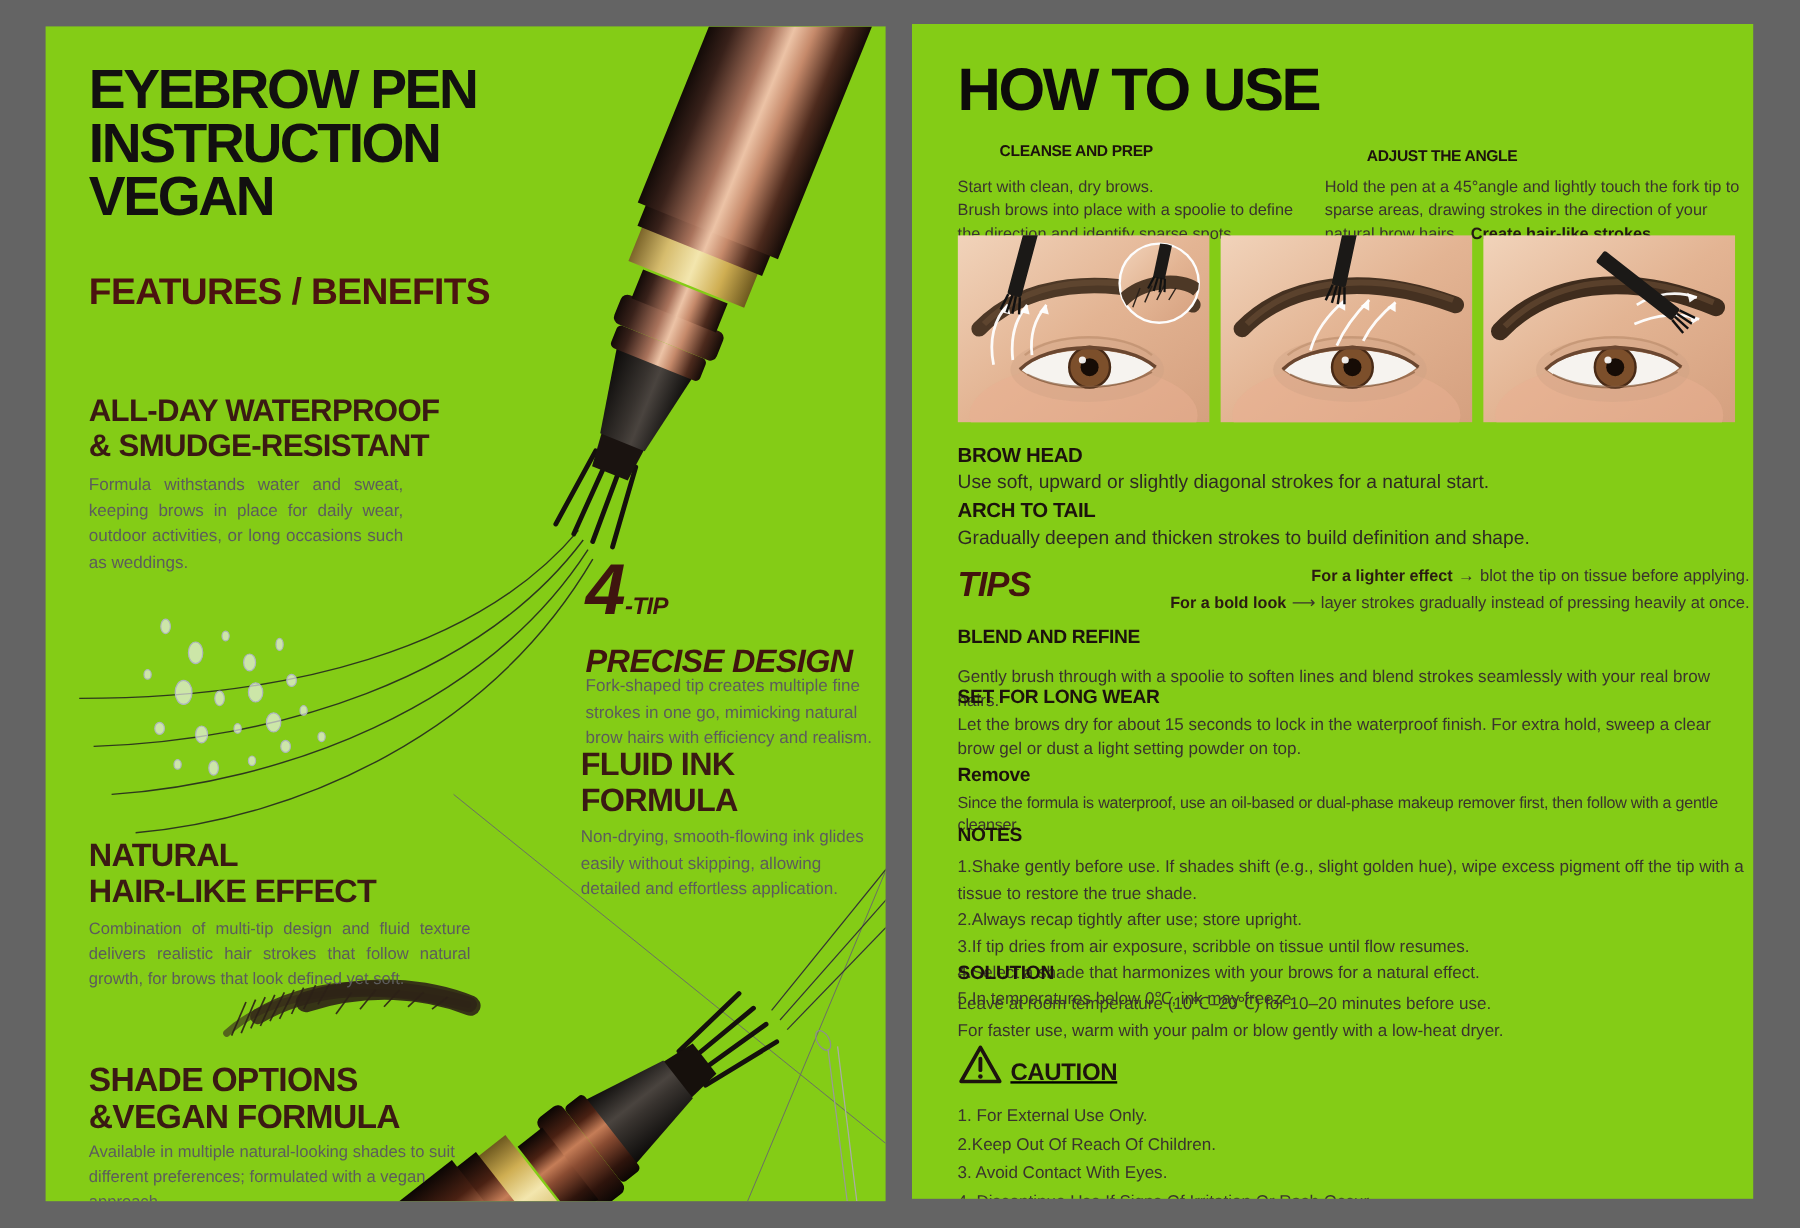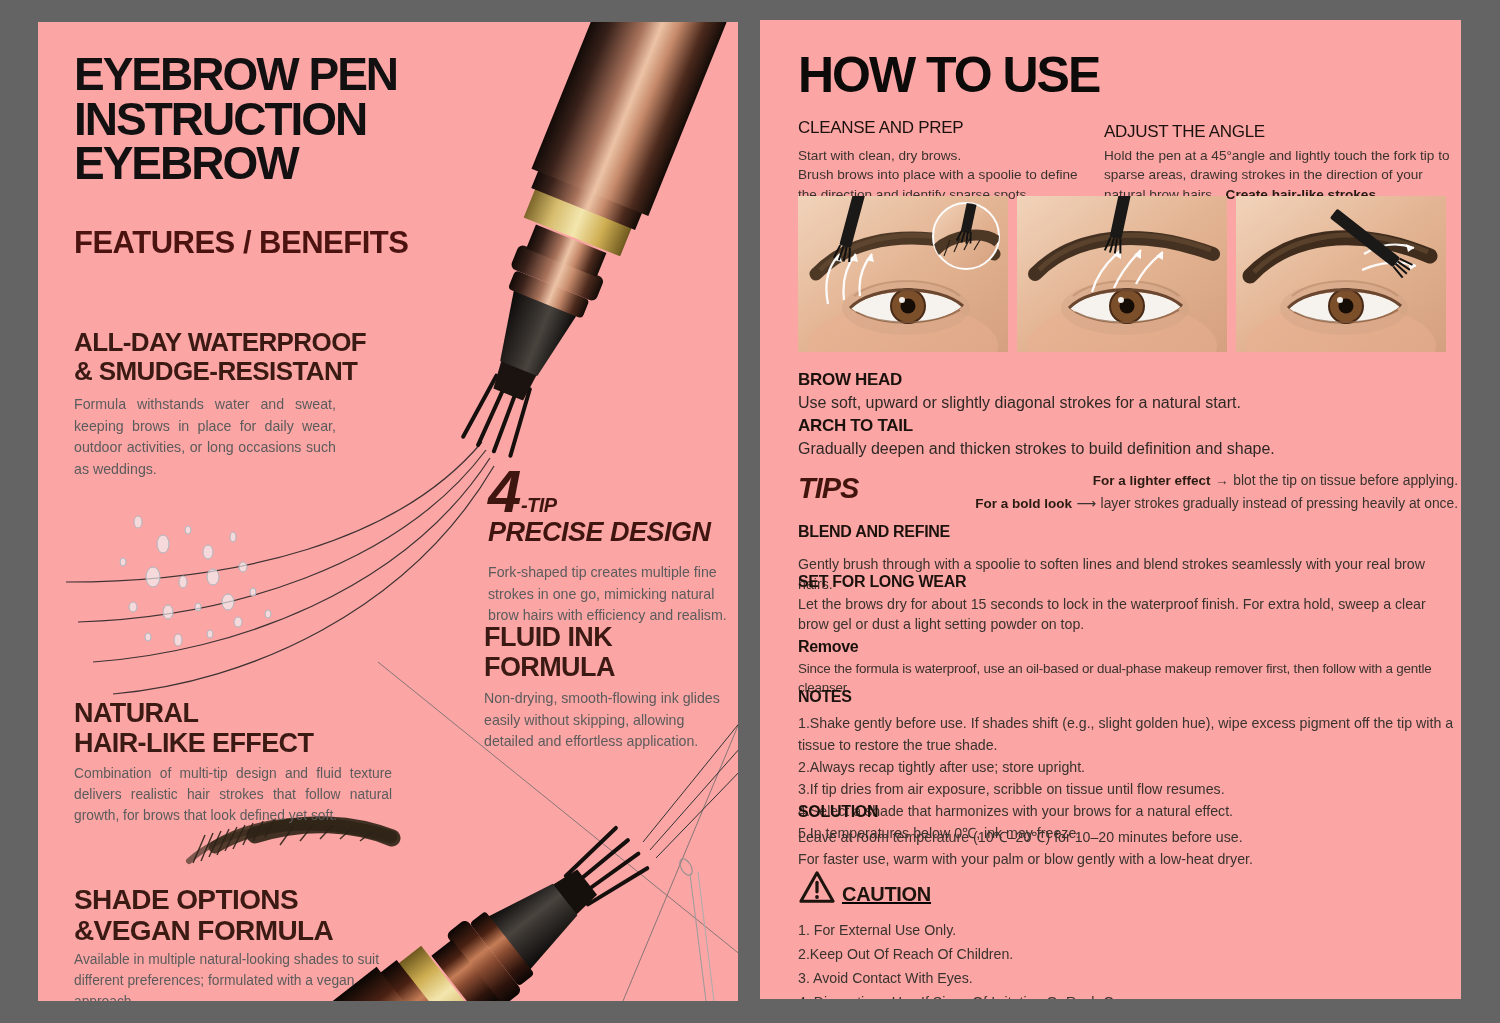--- a/index.html
+++ b/index.html
@@ -2,40 +2,40 @@
 <html><head>
 <meta charset="utf-8">
 <style>
   html,body{margin:0;padding:0;}
   body{
     width:1500px;height:1023px;position:relative;overflow:hidden;
     background:#646464;
     font-family:"Liberation Sans", sans-serif;
     -webkit-font-smoothing:antialiased;
   }
-  .page{position:absolute;background:#fca5a5;overflow:hidden;}
+  .page{position:absolute;background:#84cc16;overflow:hidden;}
   #left-page{left:38px;top:22px;width:700px;height:979px;}
   #right-page{left:760px;top:20px;width:701px;height:979px;}
   .abs{position:absolute;}
   .decor-svg{position:absolute;left:0;top:0;z-index:0;}
   .txt{position:absolute;z-index:2;}
 
   
   .main-title{font-size:46px;font-weight:900;color:#121010;line-height:0.97;letter-spacing:-2px;}
   .features-sub{font-size:31px;font-weight:900;color:#4b1310;letter-spacing:-0.5px;}
   .l-head{font-size:26px;font-weight:900;color:#3a1a13;line-height:1.12;letter-spacing:-0.6px;}
   .l-body{font-size:14.2px;color:#5c5c5c;line-height:1.52;text-align:justify;}
   .italic-head{font-style:italic;font-weight:900;color:#3f150f;letter-spacing:-0.5px;}
   .fourtip-big{font-size:60px;line-height:0.8;}
   .fourtip-small{font-size:20px;}
   .precise{font-size:27px;letter-spacing:-0.5px;}
 
   
   .howto-title{font-size:50px;font-weight:900;color:#0d0b0a;letter-spacing:-2px;}
-  .r-head{font-size:17px;font-weight:400;color:#1c120d;letter-spacing:-0.3px;}
+  .r-head{font-size:13px;font-weight:700;color:#1c120d;letter-spacing:-0.3px;margin-left:35px;}
   .r-head-sm{font-size:17px;font-weight:900;color:#1c120d;letter-spacing:-0.3px;}
   .r-body{font-size:13.6px;color:#3a332e;line-height:1.42;}
   .r-body-lg{font-size:16px;color:#2f2925;line-height:1.35;}
   .r-list{font-size:14.2px;color:#3a332e;line-height:1.55;}
   .tips-label{font-size:29px;font-weight:900;font-style:italic;color:#42140e;letter-spacing:-1px;}
   .tip-lead{font-weight:900;color:#2a1b12;font-size:13.5px;}
   .tip-text{font-size:13.8px;color:#3a332e;}
   .bold-note{font-weight:900;color:#241a12;}
   .photo{width:210px;height:156px;display:block;}
   .photo-row{display:flex;gap:9px;}
@@ -180,34 +180,34 @@
       <rect x="-38" y="-230" width="76" height="26" fill="url(#darkBronzeH)"></rect>
       <rect x="-52" y="-262" width="104" height="30" fill="url(#goldH)"></rect>
       <rect x="-56" y="-282" width="112" height="22" fill="url(#darkBronzeH)"></rect>
       <rect x="-63" y="-700" width="126" height="420" fill="url(#darkBronzeH)"></rect>
     </g>
   </svg>
 
   <div class="txt main-title" style="left:36px;top:30px;">
     <div>EYEBROW PEN</div>
     <div>INSTRUCTION</div>
-    <div>EYEBROW</div>
+    <div>VEGAN</div>
   </div>
 
   <div class="txt features-sub" style="left:36px;top:203px;">FEATURES / BENEFITS</div>
 
   <div class="txt l-head" style="left:36px;top:306px;">
     <div>ALL-DAY WATERPROOF</div>
     <div>&amp; SMUDGE-RESISTANT</div>
   </div>
   <div class="txt l-body" style="left:36px;top:372px;width:262px;">Formula withstands water and sweat, keeping brows in place for daily wear, outdoor activities, or long occasions such as weddings.</div>
 
   <div class="txt italic-head" style="left:450px;top:446px;">
     <span class="fourtip-big">4</span><span class="fourtip-small">-TIP</span>
-    <div class="precise" style="margin-top:0;">PRECISE DESIGN</div>
+    <div class="precise" style="margin-top:18px;">PRECISE DESIGN</div>
   </div>
   <div class="txt l-body" style="left:450px;top:540px;width:240px;text-align:left;">Fork-shaped tip creates multiple fine strokes in one go, mimicking natural brow hairs with efficiency and realism.</div>
 
   <div class="txt l-head" style="left:446px;top:600px;font-size:27px;">
     <div>FLUID INK</div>
     <div>FORMULA</div>
   </div>
   <div class="txt l-body" style="left:446px;top:666px;width:244px;text-align:left;">Non-drying, smooth-flowing ink glides easily without skipping, allowing detailed and effortless application.</div>
 
   <div class="txt l-head" style="left:36px;top:676px;font-size:27px;">

